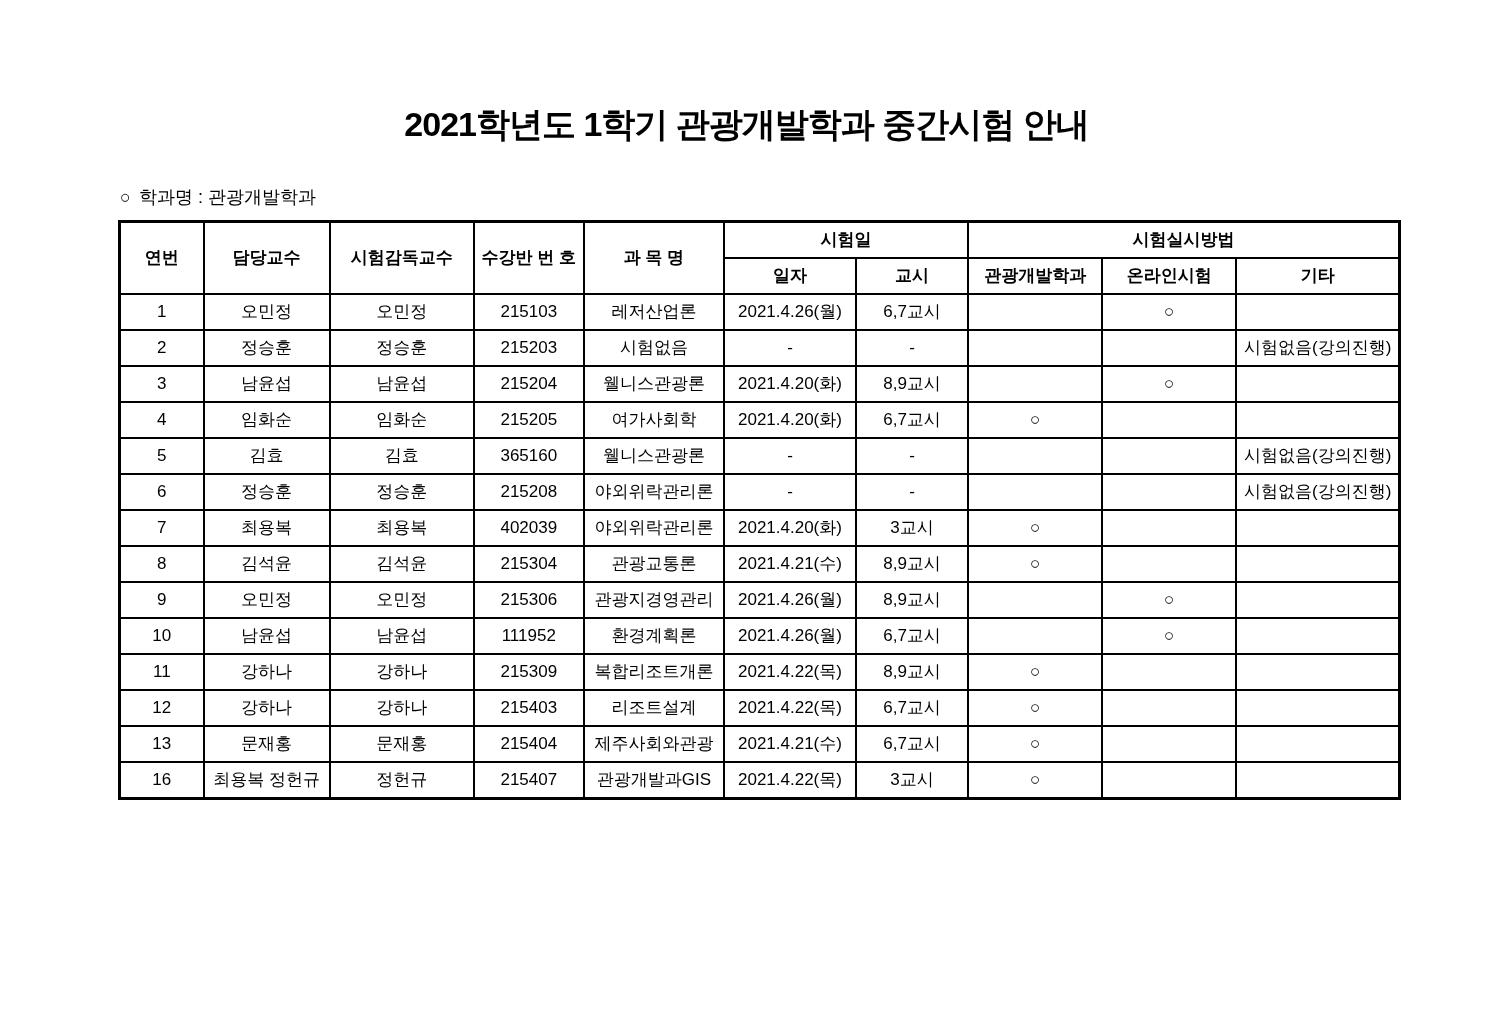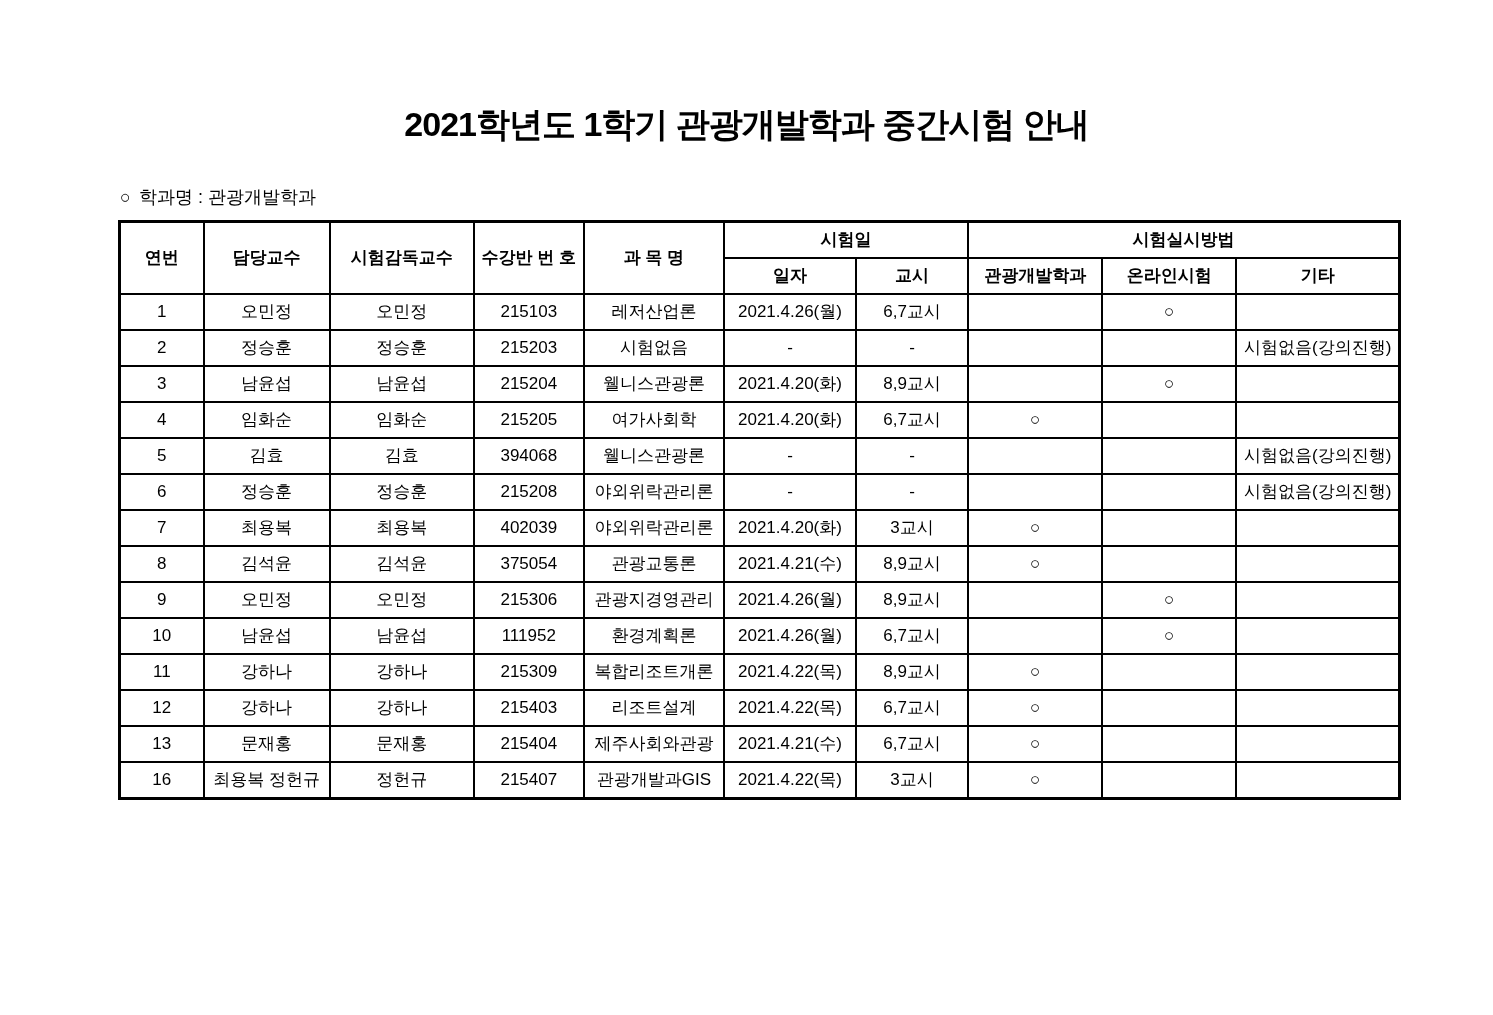--- a/index.html
+++ b/index.html
@@ -156,21 +156,21 @@
           <td>2021.4.20(화)</td>
           <td>6,7교시</td>
           <td class="mark-cell">○</td>
           <td></td>
           <td></td>
         </tr>
         <tr>
           <td>5</td>
           <td>김효</td>
           <td>김효</td>
-          <td>394068</td>
+          <td>365160</td>
           <td>웰니스관광론</td>
           <td>-</td>
           <td>-</td>
           <td></td>
           <td></td>
           <td>시험없음(강의진행)</td>
         </tr>
         <tr>
           <td>6</td>
           <td>정승훈</td>
@@ -192,21 +192,21 @@
           <td>2021.4.20(화)</td>
           <td>3교시</td>
           <td class="mark-cell">○</td>
           <td></td>
           <td></td>
         </tr>
         <tr>
           <td>8</td>
           <td>김석윤</td>
           <td>김석윤</td>
-          <td>375054</td>
+          <td>215304</td>
           <td>관광교통론</td>
           <td>2021.4.21(수)</td>
           <td>8,9교시</td>
           <td class="mark-cell">○</td>
           <td></td>
           <td></td>
         </tr>
         <tr>
           <td>9</td>
           <td>오민정</td>

